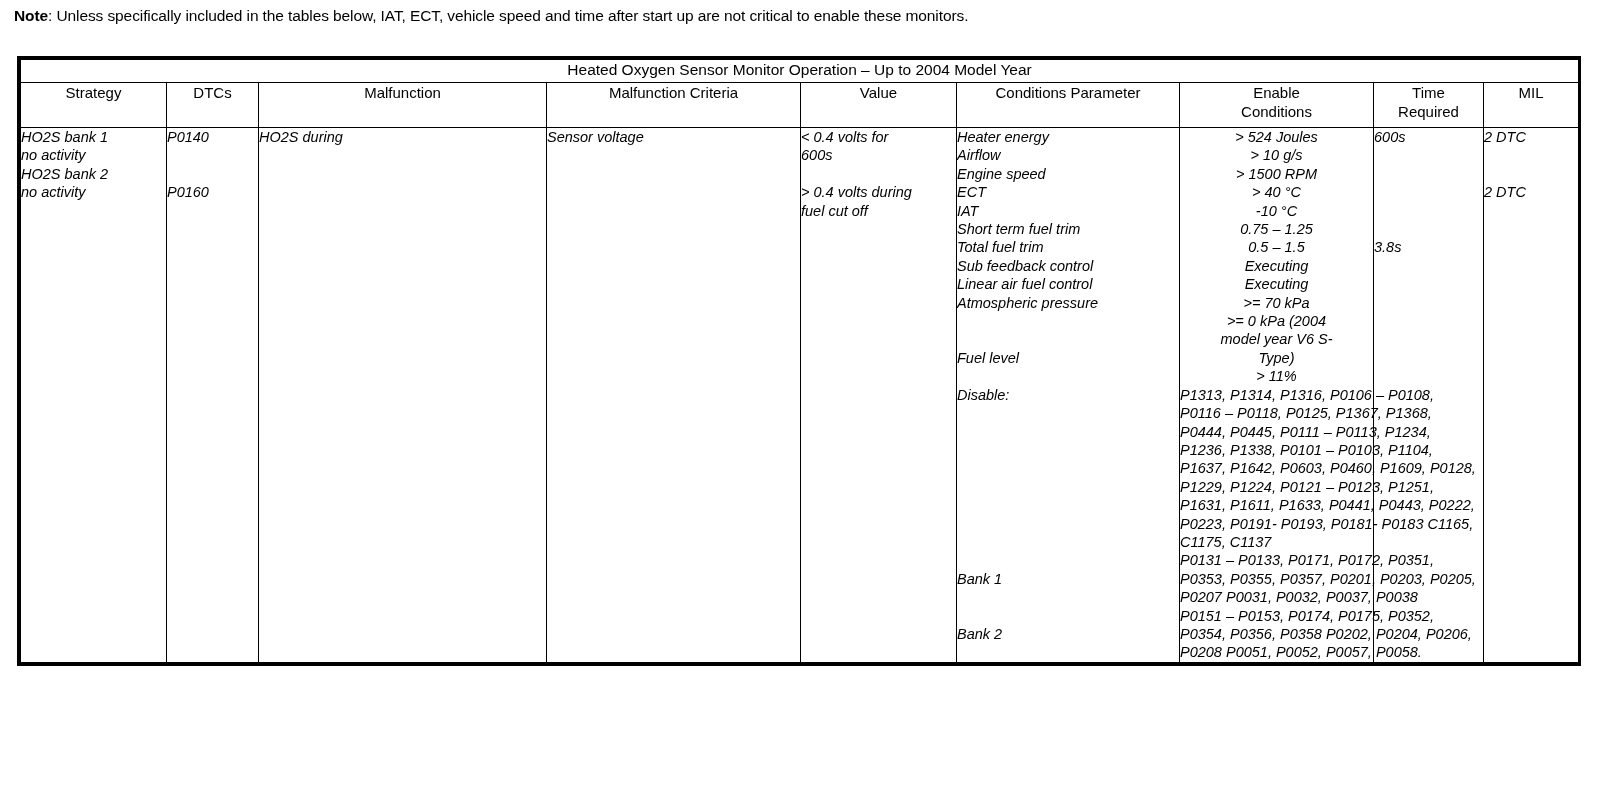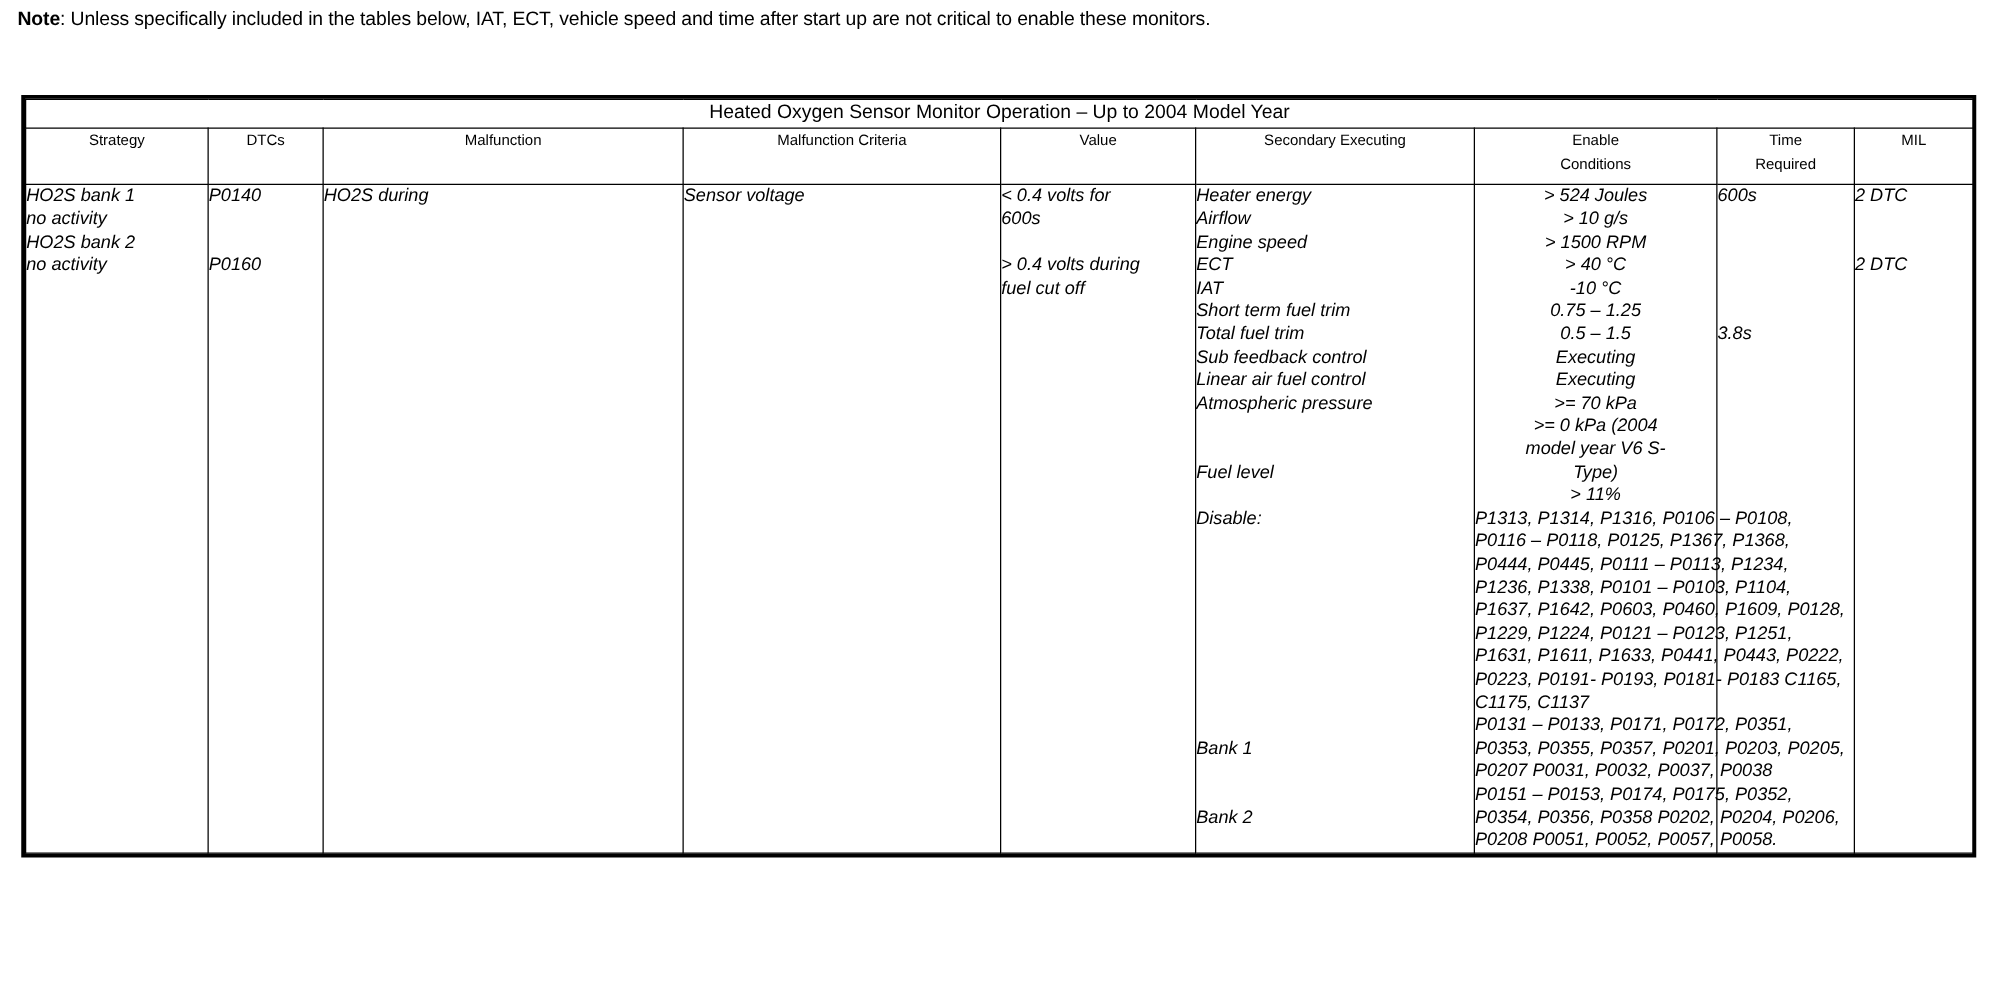--- a/index.html
+++ b/index.html
@@ -36,21 +36,20 @@
 
   
   .tbl-wrap {
     position: absolute;
     left: 17px;
     top: 56px;
     width: 1564px;
     border: 3px solid #000;
     box-sizing: border-box;
     background: #fff;
-    margin-top: 20px;
   }
   table.main {
     border-collapse: collapse;
     width: 100%;
     table-layout: fixed;
     font-size: 14.5px;
     line-height: 18.4px;
   }
   table.main td, table.main th {
     border: 1px solid #000;
@@ -65,21 +64,21 @@
     height: 22px;
     line-height: 20px;
     padding: 1px 0 1px 0;
     border-bottom: 1px solid #000 !important;
   }
   .hdr td {
     text-align: center;
     height: 44px;
     vertical-align: top;
     padding-top: 2px;
-    font-size: 12px;
+    font-size: 15px;
     line-height: 19px;
   }
   .body-cell {
     padding: 2px 0 0 3px;
     font-size: 14.5px;
     line-height: 18.4px;
     white-space: pre-line;
     font-style: italic;
   }
 
@@ -121,21 +120,21 @@
       <tbody>
         <tr>
           <td class="title-cell" colspan="9">Heated Oxygen Sensor Monitor Operation – Up to 2004 Model Year</td>
         </tr>
         <tr class="hdr">
           <td>Strategy</td>
           <td>DTCs</td>
           <td>Malfunction</td>
           <td>Malfunction Criteria</td>
           <td>Value</td>
-          <td>Secondary Executing</td>
+          <td>Conditions Parameter</td>
           <td style="white-space:pre-line">Enable
 Conditions</td>
           <td style="white-space:pre-line">Time
 Required</td>
           <td>MIL</td>
         </tr>
         <tr>
           <td class="body-cell">HO2S bank 1
 no activity
 HO2S bank 2

